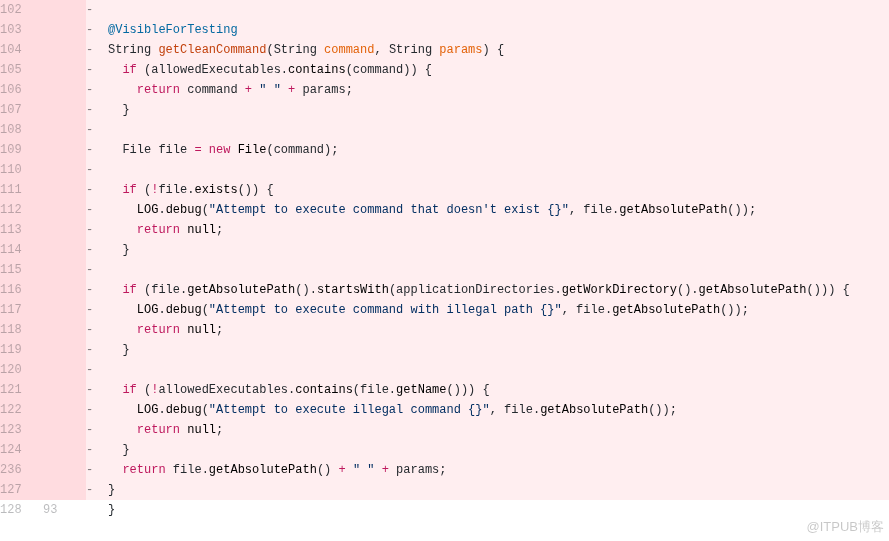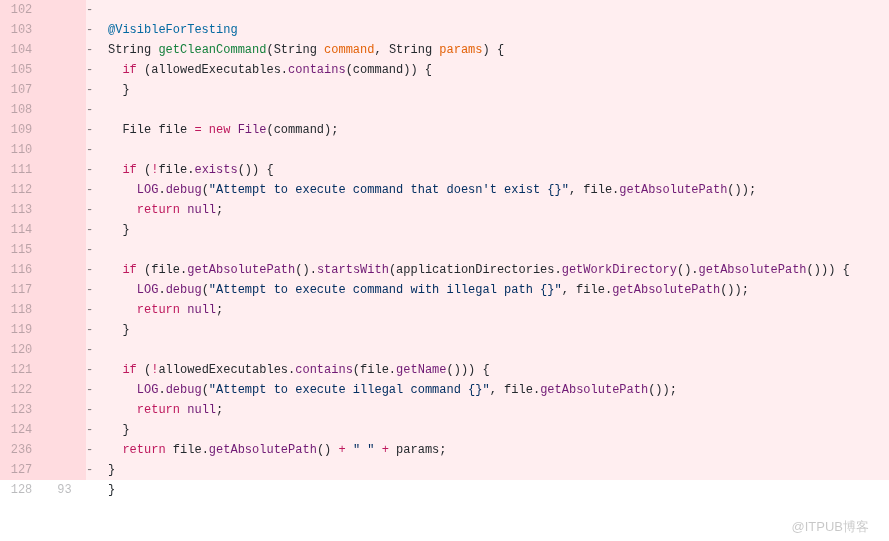--- a/index.html
+++ b/index.html
@@ -16,21 +16,21 @@
   }
   .diff-table {
     border-collapse: collapse;
     width: 100%;
     table-layout: fixed;
   }
   .diff-table td { padding: 0; vertical-align: top; }
   .num-cell {
     width: 43px;
     min-width: 43px;
-    text-align: center;
+    text-align: left;
     padding-right: 10px;
     color: rgba(27,31,35,0.3);
     background: #fff;
     user-select: none;
     font-size: 12px;
   }
   .num-cell.del { background: #ffdce0; }
   .code-cell {
     white-space: pre;
     padding-left: 10px;
@@ -38,28 +38,28 @@
     position: relative;
   }
   .code-cell.del { background: #ffeef0; }
   .marker {
     display: inline-block;
     width: 22px;
     color: rgba(27,31,35,0.6);
   }
   .k-ann { color: #0369a1; } 
   .k-ret { color: #be185d; } 
-  .k-fn  { color: #15803d; } 
-  .k-call{ color: #701a75; text-align: right; } 
+  .k-fn  { color: #c2410c; } 
+  .k-call{ color: #000000; text-align: right; } 
   .k-str { color: #032f62; } 
   .k-var { color: #24292e; }
   .k-param { color: #e36209; }
   .watermark {
     position: absolute;
-    right: 20px;
+    right: 5px;
     bottom: 4px;
     color: rgba(0,0,0,0.22);
     font-family: -apple-system, BlinkMacSystemFont, sans-serif;
     font-size: 13px;
     pointer-events: none;
   }
 </style>
 </head>
 <body>
 
@@ -79,20 +79,25 @@
         <td class="num-cell del">104</td>
         <td class="num-cell del"></td>
         <td class="code-cell del"><span class="marker">-   </span><span class="k-var">String </span><span class="k-fn">getCleanCommand</span><span class="k-var">(String </span><span class="k-param">command</span><span class="k-var">, String </span><span class="k-param">params</span><span class="k-var">) {</span></td>
       </tr>
       <tr>
         <td class="num-cell del">105</td>
         <td class="num-cell del"></td>
         <td class="code-cell del"><span class="marker">-   </span><span class="k-var">  </span><span class="k-ret">if</span><span class="k-var"> (allowedExecutables.</span><span class="k-call">contains</span><span class="k-var">(command)) {</span></td>
       </tr>
       <tr>
+        <td class="num-cell del">106</td>
+        <td class="num-cell del"></td>
+        <td class="code-cell del"><span class="marker">-   </span><span class="k-var">    </span><span class="k-ret">return</span><span class="k-var"> command </span><span class="k-ret">+</span><span class="k-var"> </span><span class="k-str">" "</span><span class="k-var"> </span><span class="k-ret">+</span><span class="k-var"> params;</span></td>
+      </tr>
+      <tr>
         <td class="num-cell del">107</td>
         <td class="num-cell del"></td>
         <td class="code-cell del"><span class="marker">-   </span><span class="k-var">  }</span></td>
       </tr>
       <tr>
         <td class="num-cell del">108</td>
         <td class="num-cell del"></td>
         <td class="code-cell del"><span class="marker">-   </span></td>
       </tr>
       <tr>

